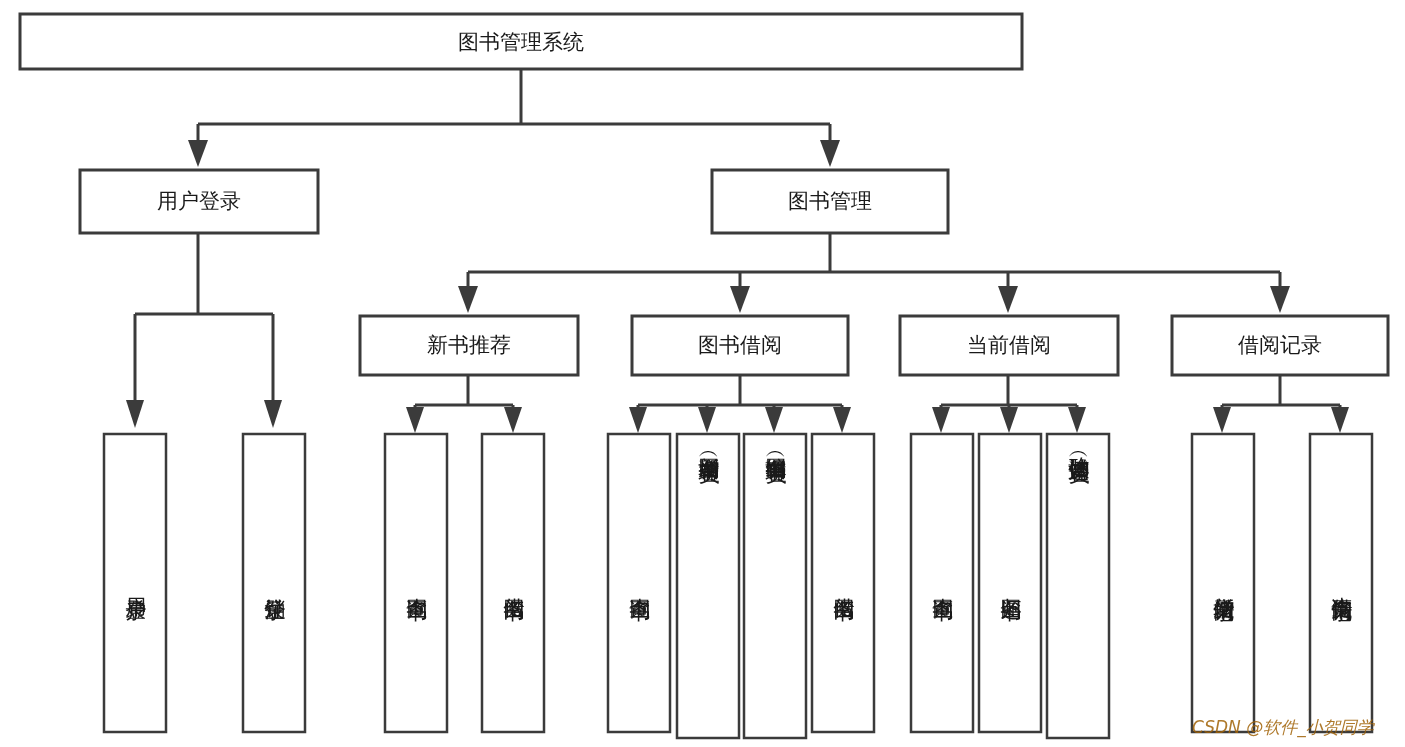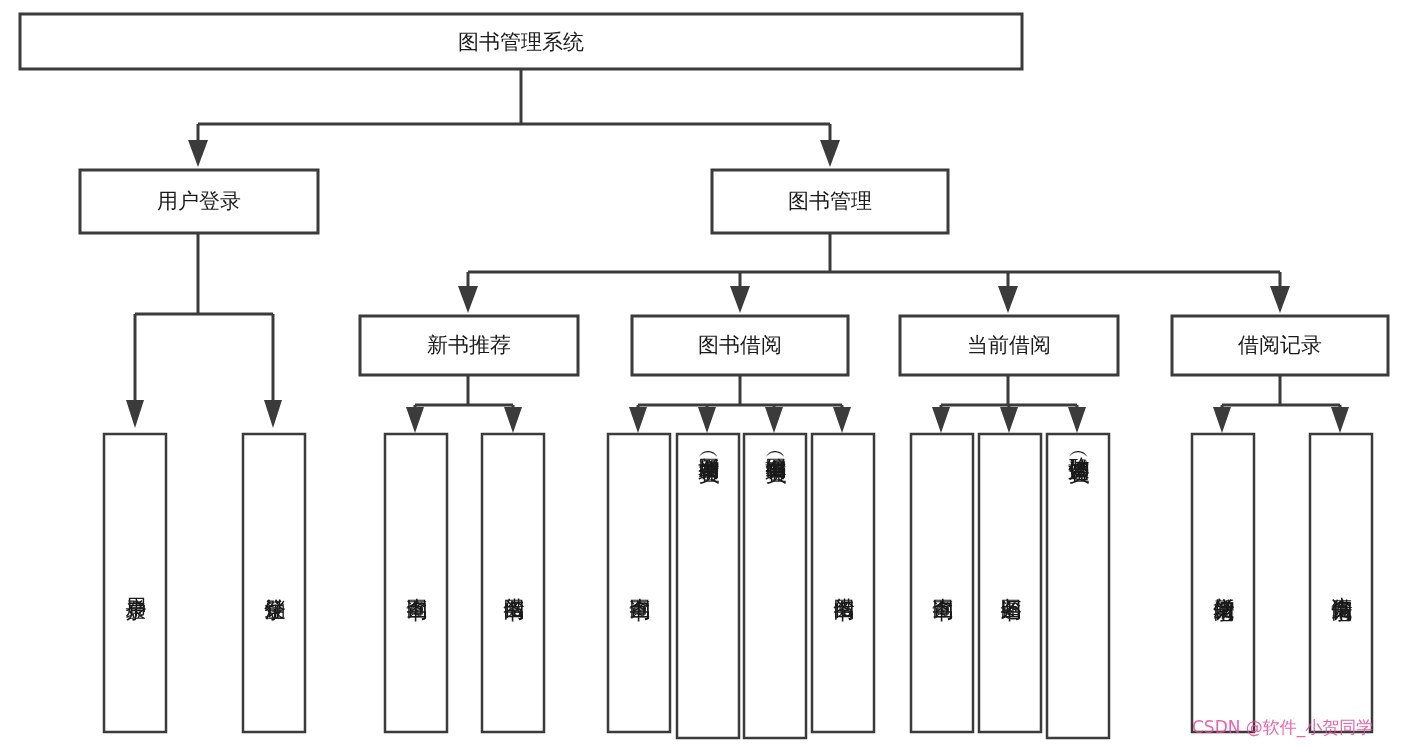--- a/index.html
+++ b/index.html
@@ -66,23 +66,24 @@
     font-size: 21px;
     line-height: 1.04;
     color: #1a1a1a;
     letter-spacing: 1px;
     white-space: nowrap;
   }
   .watermark {
     position: absolute;
     font-family: "DejaVu Sans", "Liberation Sans", sans-serif;
     font-size: 17px;
-    color: #ec4899;
+    color: #a16207;
     opacity: 0.85;
     white-space: nowrap;
+    font-style: italic;
   }
 </style>
 </head>
 <body>
 
 <div id="chart-root">
 
   <svg width="1405" height="747" viewBox="0 0 1405 747">
 
     <g>

